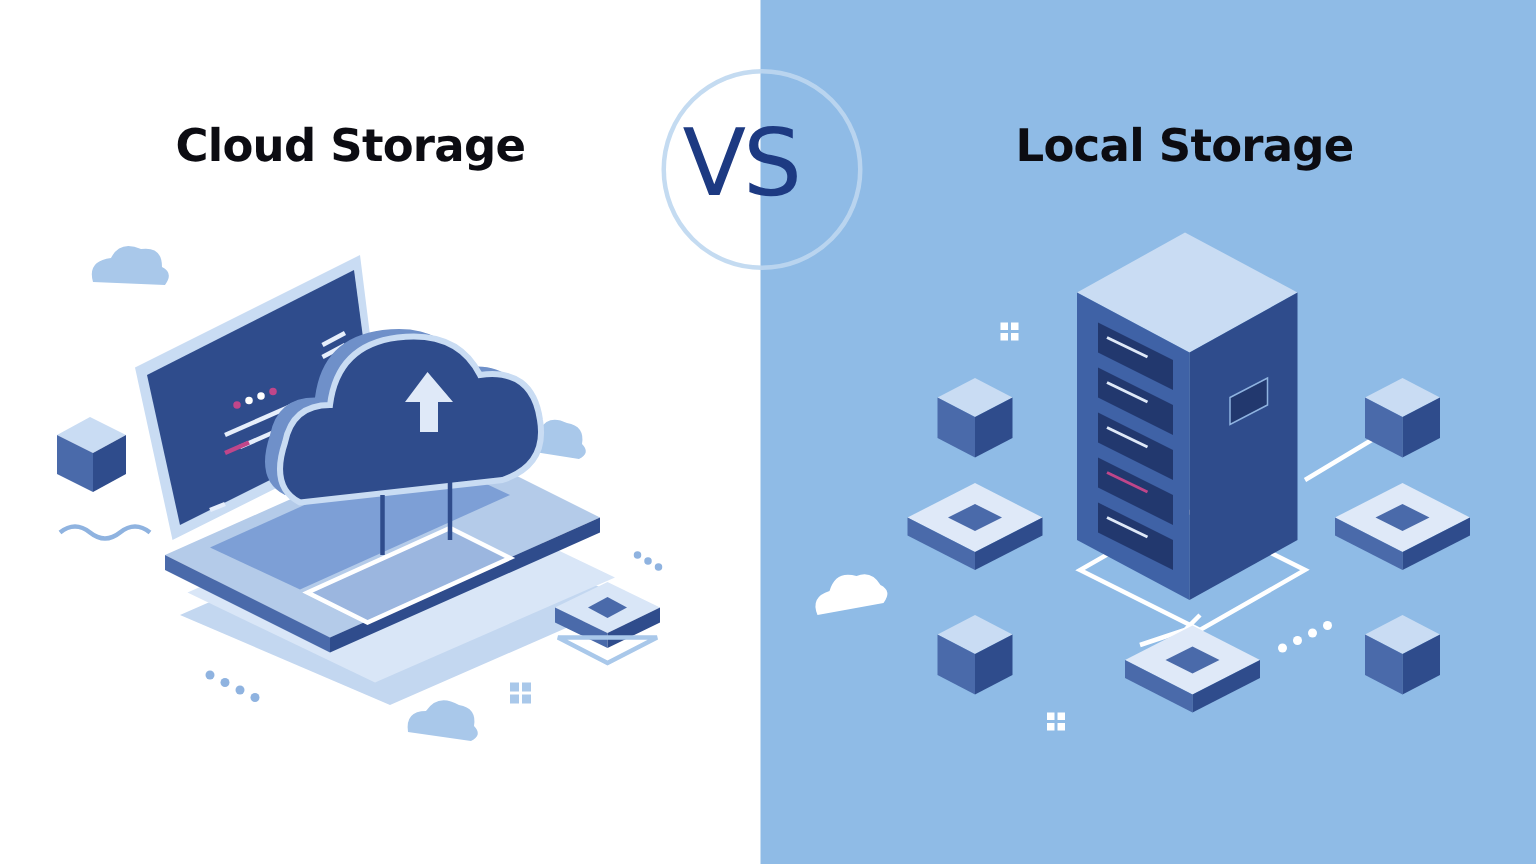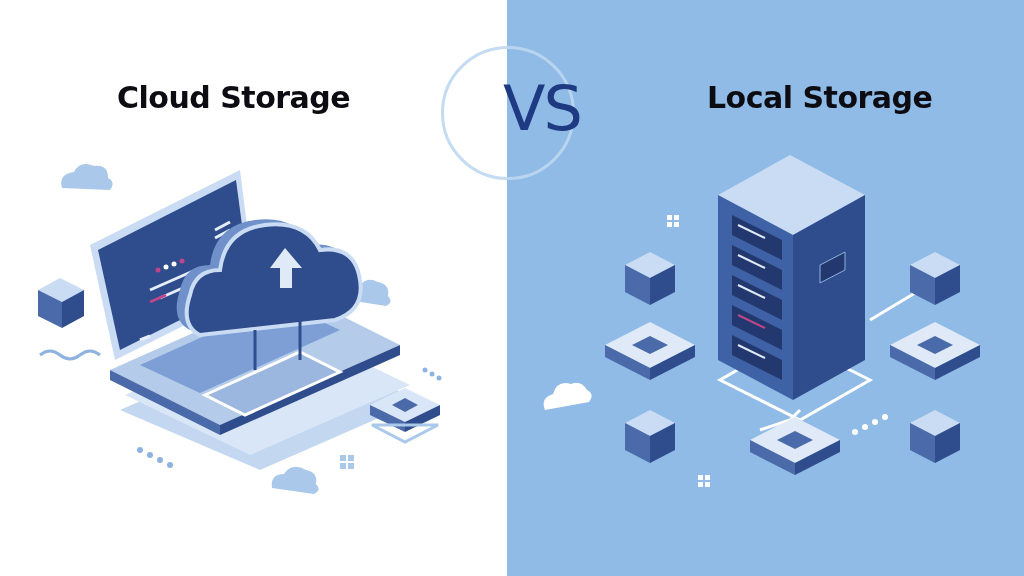--- a/index.html
+++ b/index.html
@@ -1,23 +1,23 @@
 <!DOCTYPE html>
 <html><head>
 <meta charset="utf-8">
 <style>
   html,body{margin:0;padding:0;}
   body{width:1024px;height:576px;position:relative;overflow:hidden;font-family:"Liberation Sans",sans-serif;}
   .left{position:absolute;left:0;top:0;width:507px;height:576px;background:#ffffff;}
   .right{position:absolute;left:507px;top:0;width:517px;height:576px;background:#8fbbe6;}
   .title{position:absolute;font-family:"DejaVu Sans",sans-serif;font-weight:bold;font-size:30px;color:#0c0c12;letter-spacing:-0.5px;text-align:center;}
   .title.l{left:117px;top:80px;}
-  .title.r{left:677px;top:80px;margin-left:30px;}
+  .title.r{left:677px;top:80px;}
   .vs-ring{position:absolute;left:441px;top:46px;width:134px;height:134px;border-radius:50%;border:3px solid rgba(190,215,240,0.9);box-sizing:border-box;}
-  .vs{position:absolute;left:455px;top:78px;font-family:"DejaVu Sans",sans-serif;font-size:62px;color:#1d3a82;letter-spacing:-2px;line-height:1;margin-left:48px;}
+  .vs{position:absolute;left:455px;top:78px;font-family:"DejaVu Sans",sans-serif;font-size:62px;color:#1d3a82;letter-spacing:-2px;line-height:1;}
   svg{position:absolute;left:0;top:0;}
 </style>
 </head>
 <body>
 
 <div class="left"></div>
 <div class="right"></div>
 
 <div class="title l">Cloud Storage</div>
 <div class="title r">Local Storage</div>

